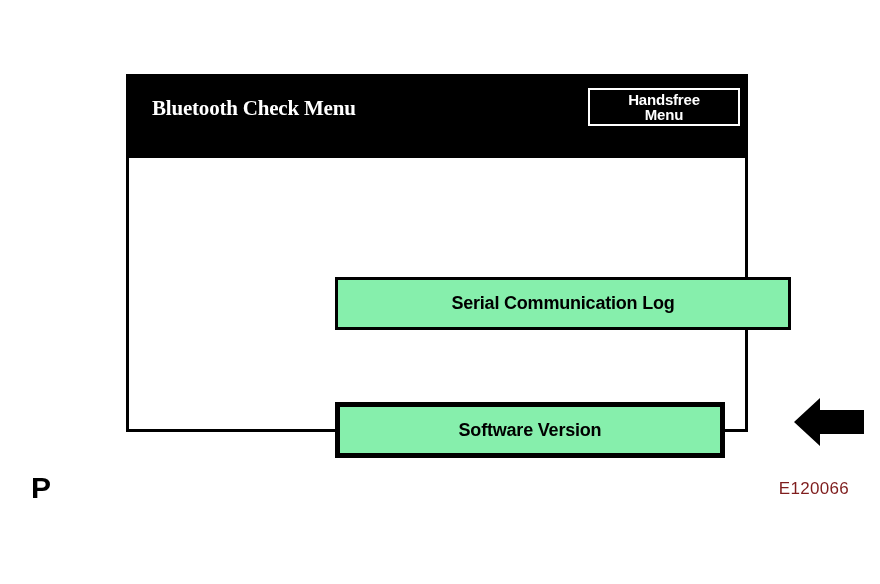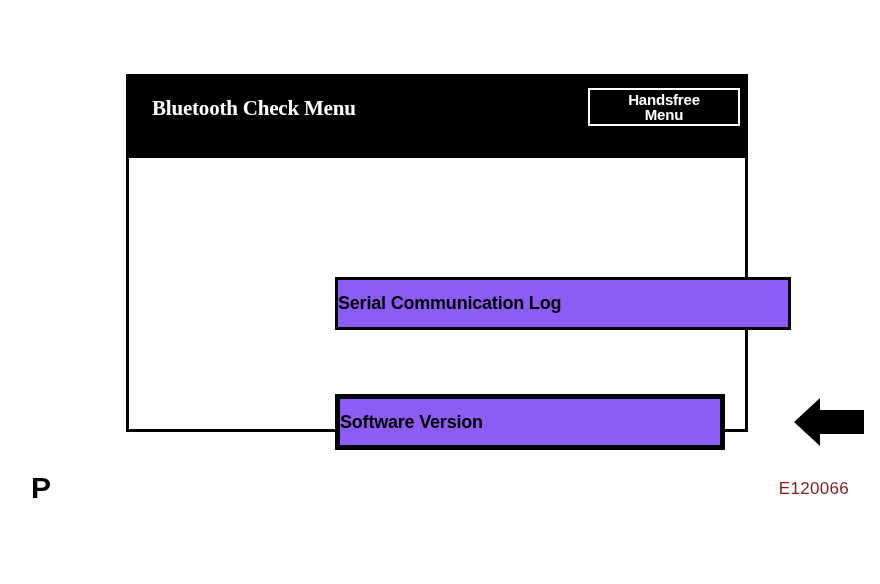--- a/index.html
+++ b/index.html
@@ -82,44 +82,45 @@
     height: 274px;
     background: #ffffff;
     border: 3px solid #000000;
     border-top: none;
     box-sizing: border-box;
   }
 
   
   .menu-button {
     position: absolute;
-    background: #8b5cf6;
+    background: #86efac;
     box-sizing: border-box;
     display: flex;
     align-items: center;
+    justify-content: center;
   }
   .menu-button .btn-label {
     font-size: 18px;
     font-weight: bold;
     letter-spacing: -0.2px;
     color: #000000;
     white-space: nowrap;
   }
 
   #serial-communication-log-button {
     left: 209px;
     top: 203px;
     width: 456px;
     height: 53px;
     border: 3px solid #000000;
   }
 
   #software-version-button {
     left: 209px;
-    top: 320px;
+    top: 328px;
     width: 390px;
     height: 56px;
     border: 5px solid #000000;
   }
 
   
   #pointer-arrow {
     position: absolute;
     left: 668px;
     top: 324px;

